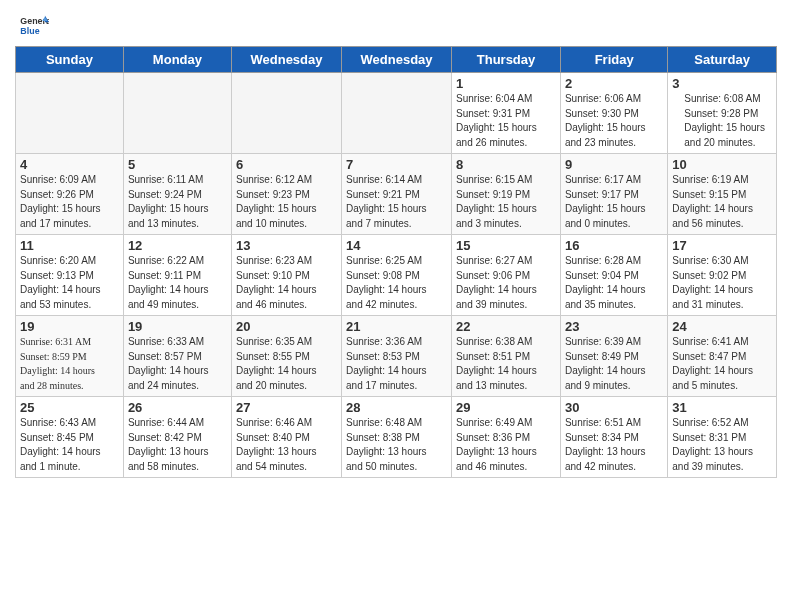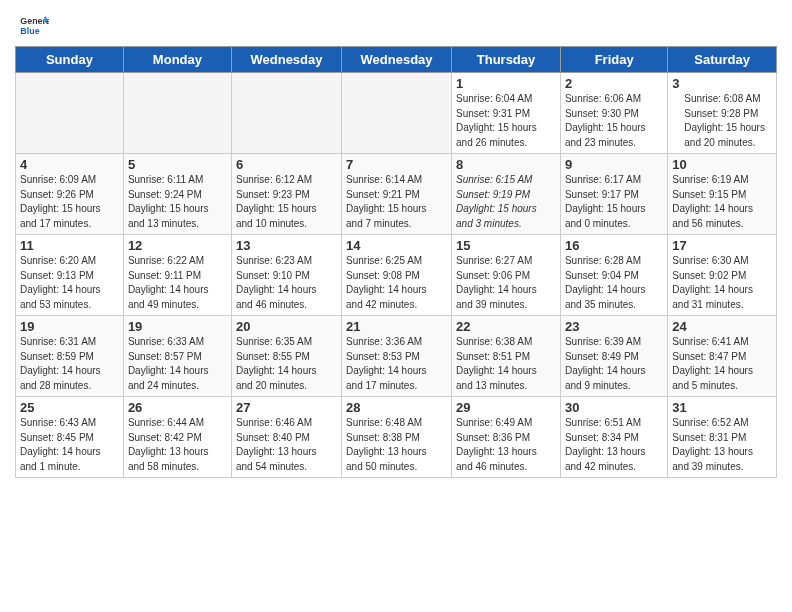--- a/index.html
+++ b/index.html
@@ -104,21 +104,21 @@
           </td>
           <td>
             <span class="day-num">7</span>
             <div class="cell-content" style="white-space: pre-line;">Sunrise: 6:14 AM
 Sunset: 9:21 PM
 Daylight: 15 hours
 and 7 minutes.</div>
           </td>
           <td>
             <span class="day-num">8</span>
-            <div class="cell-content" style="white-space: pre-line; font-style: italic;">Sunrise: 6:15 AM
+            <div class="cell-content" style="white-space: pre-line;">Sunrise: 6:15 AM
 Sunset: 9:19 PM
 Daylight: 15 hours
 and 3 minutes.</div>
           </td>
           <td>
             <span class="day-num">9</span>
             <div class="cell-content" style="white-space: pre-line;">Sunrise: 6:17 AM
 Sunset: 9:17 PM
 Daylight: 15 hours
 and 0 minutes.</div>
@@ -178,21 +178,21 @@
             <span class="day-num">17</span>
             <div class="cell-content" style="white-space: pre-line;">Sunrise: 6:30 AM
 Sunset: 9:02 PM
 Daylight: 14 hours
 and 31 minutes.</div>
           </td>
         </tr>
         <tr class="row-bg-2">
           <td>
             <span class="day-num">19</span>
-            <div class="cell-content" style="white-space: pre-line;">Sunrise: 6:31 AM
+            <div class="cell-content" style="white-space: pre-line; font-family: Liberation Serif, serif;">Sunrise: 6:31 AM
 Sunset: 8:59 PM
 Daylight: 14 hours
 and 28 minutes.</div>
           </td>
           <td>
             <span class="day-num">19</span>
             <div class="cell-content" style="white-space: pre-line;">Sunrise: 6:33 AM
 Sunset: 8:57 PM
 Daylight: 14 hours
 and 24 minutes.</div>

